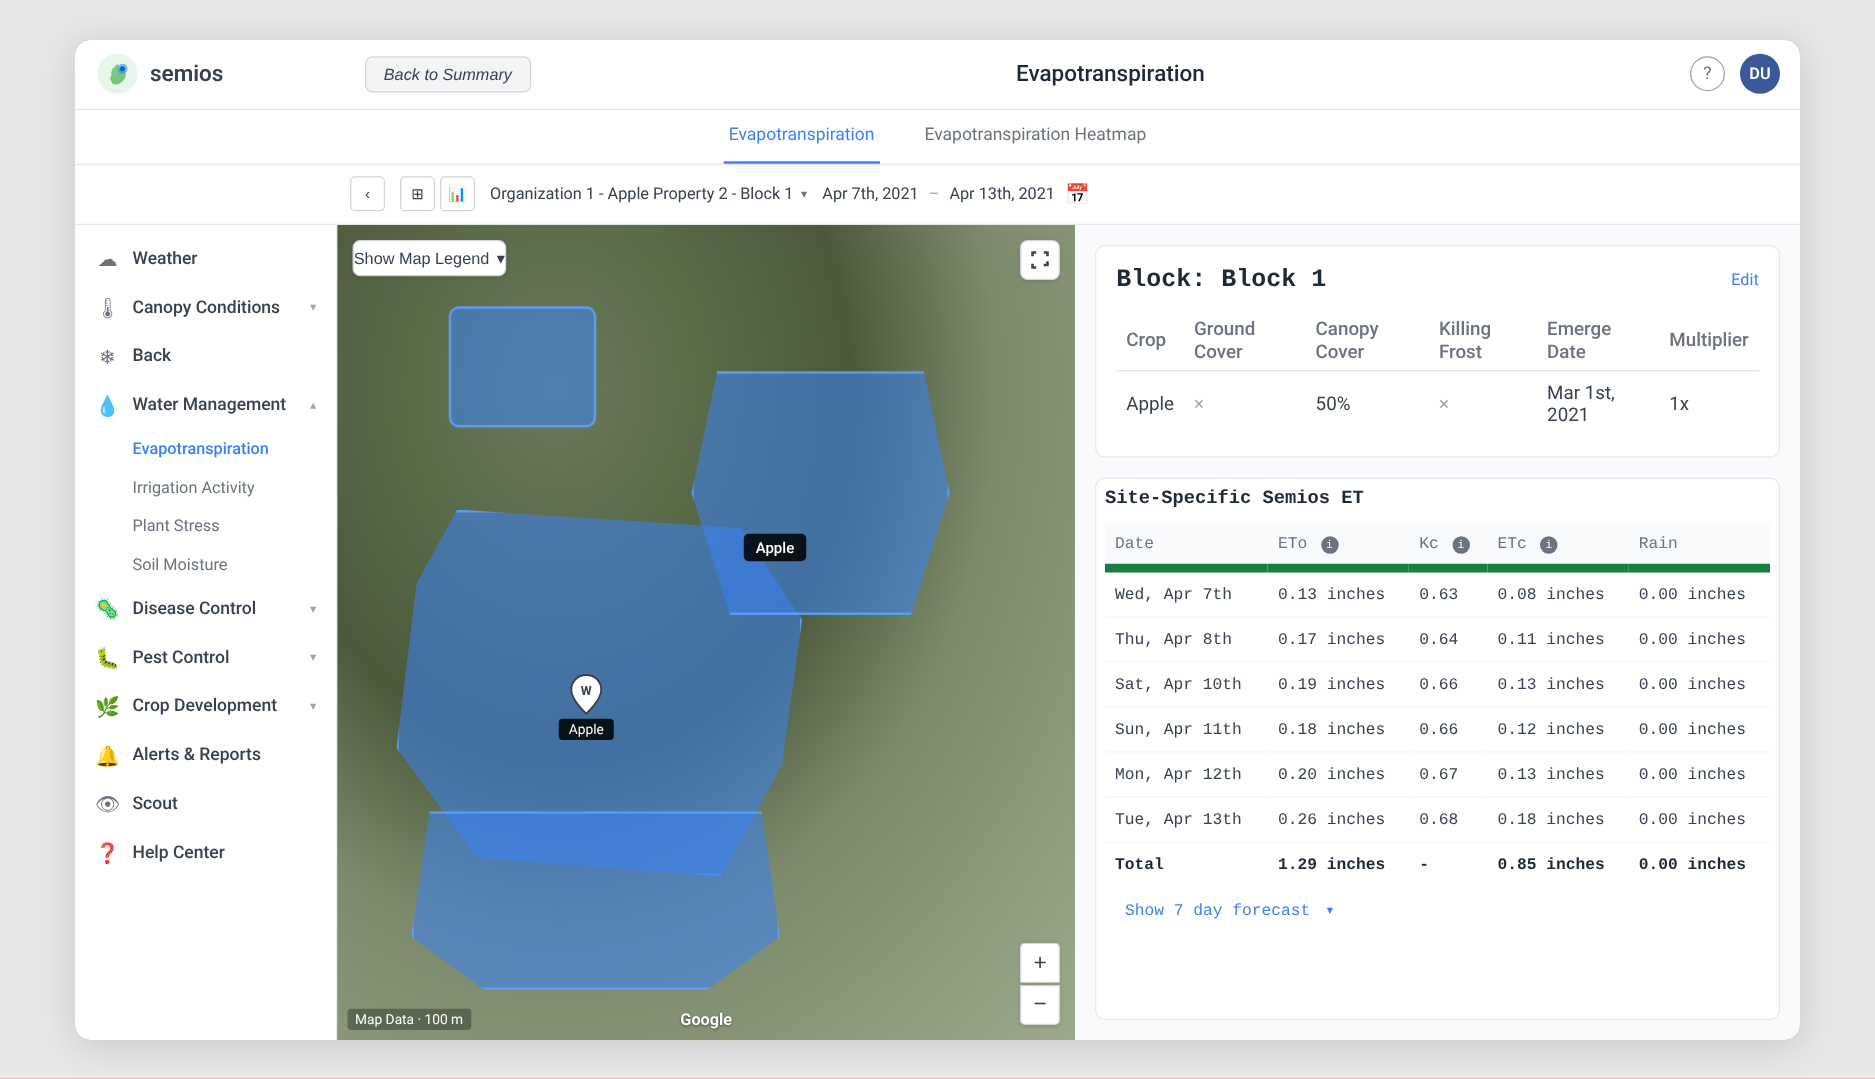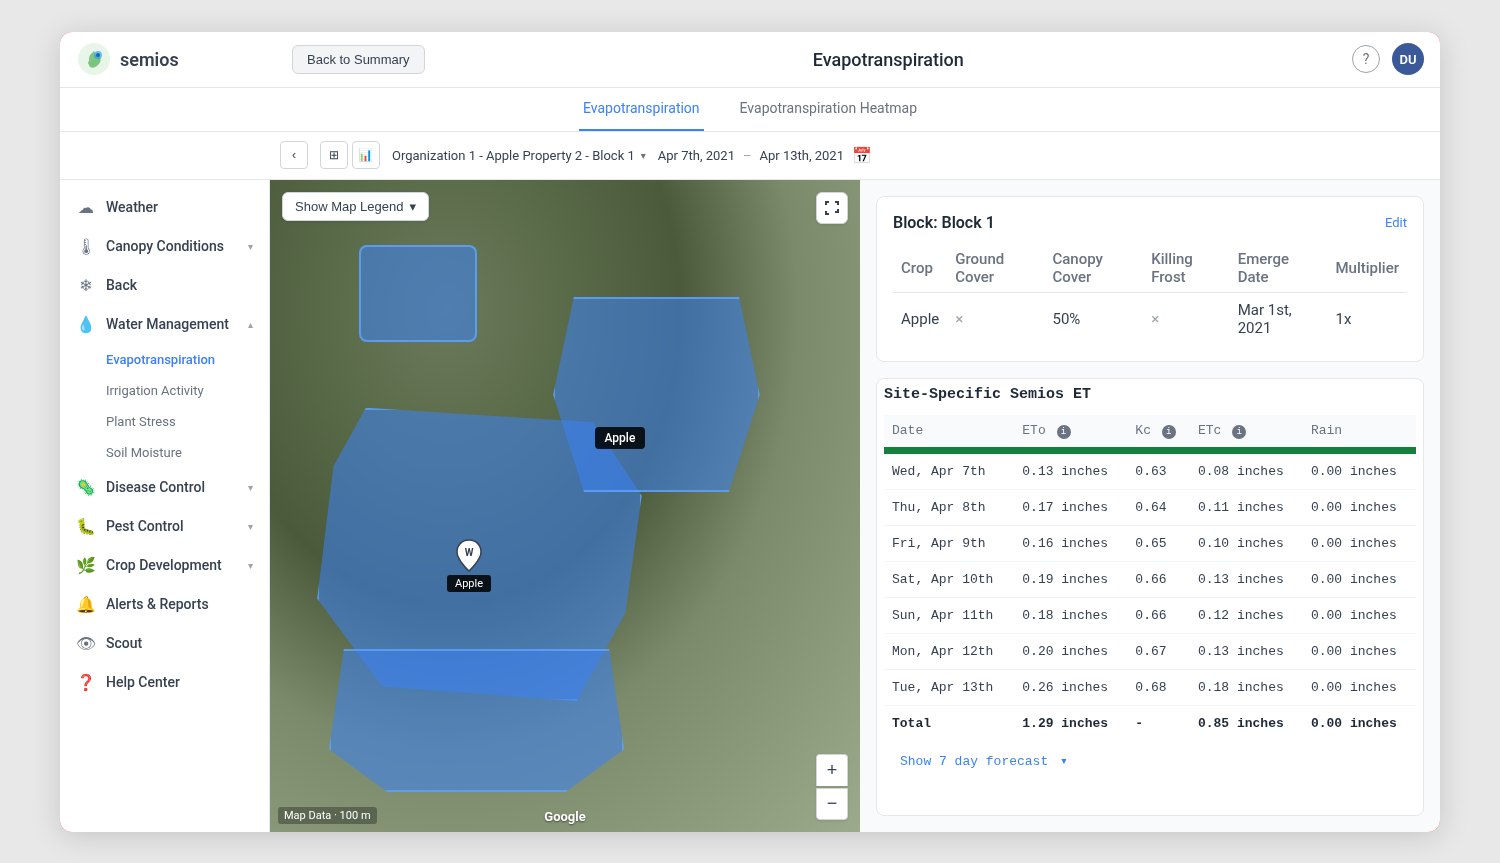--- a/index.html
+++ b/index.html
@@ -5,21 +5,21 @@
     * { box-sizing: border-box; margin: 0; padding: 0; }
     body { font-family: -apple-system, BlinkMacSystemFont, 'Segoe UI', Roboto, sans-serif; background: #e8e8e8; display: flex; justify-content: center; align-items: center; min-height: 100vh; }
 
     .app-frame { width: 1380px; height: 800px; background: #ef4444; border-radius: 12px; box-shadow: 0 4px 30px rgba(0,0,0,0.15); display: flex; flex-direction: column; overflow: hidden; }
 
     
     .top-bar { height: 56px; background: #fff; border-bottom: 1px solid #e5e7eb; display: flex; align-items: center; padding: 0 16px; gap: 16px; flex-shrink: 0; }
     .logo-area { display: flex; align-items: center; gap: 8px; width: 200px; }
     .logo-icon { width: 36px; height: 36px; }
     .logo-text { font-size: 18px; font-weight: 600; color: #374151; }
-    .back-btn { background: #f3f4f6; border: 1px solid #d1d5db; border-radius: 6px; padding: 6px 14px; font-size: 13px; color: #374151; cursor: pointer; white-space: nowrap; }
+    .back-btn { background: #f3f4f6; border: 1px solid #d1d5db; border-radius: 6px; padding: 6px 14px; font-size: 13px; color: #374151; cursor: pointer; white-space: nowrap; font-style: italic; }
     .top-title { flex: 1; text-align: center; font-size: 18px; font-weight: 500; color: #1f2937; }
     .top-icons { display: flex; align-items: center; gap: 12px; }
     .help-icon { width: 28px; height: 28px; border-radius: 50%; border: 1.5px solid #9ca3af; display: flex; align-items: center; justify-content: center; font-size: 14px; color: #6b7280; cursor: pointer; }
     .avatar { width: 32px; height: 32px; border-radius: 50%; background: #3b5998; display: flex; align-items: center; justify-content: center; color: #fff; font-size: 13px; font-weight: 600; cursor: pointer; }
 
     
     .sub-tabs { height: 44px; background: #fff; border-bottom: 1px solid #e5e7eb; display: flex; align-items: center; justify-content: center; gap: 32px; flex-shrink: 0; }
     .sub-tab { font-size: 14px; color: #6b7280; cursor: pointer; padding: 0 4px; height: 44px; display: flex; align-items: center; border-bottom: 2px solid transparent; }
     .sub-tab.active { color: #3b82f6; border-bottom-color: #3b82f6; }
 
@@ -54,37 +54,37 @@
     
     .map-bg { position: absolute; inset: 0; background: 
       radial-gradient(ellipse at 30% 20%, #6b7a5a 0%, #5a6b4a 20%, #4a5a3a 40%, #7a8a6a 60%, #8a9a7a 80%, #9aaa8a 100%); }
     .map-fields { position: absolute; inset: 0; }
     .field-blue { position: absolute; background: rgba(59, 130, 246, 0.55); border: 2px solid rgba(96, 165, 250, 0.8); border-radius: 4px; }
     .map-label { position: absolute; background: rgba(0,0,0,0.85); color: #fff; font-size: 12px; font-weight: 500; padding: 4px 10px; border-radius: 4px; white-space: nowrap; }
     .map-marker { position: absolute; display: flex; flex-direction: column; align-items: center; }
     .map-marker-label { background: rgba(0,0,0,0.85); color: #fff; font-size: 11px; padding: 2px 8px; border-radius: 3px; margin-top: 2px; }
 
     .map-controls-tl { position: absolute; top: 12px; left: 12px; display: flex; gap: 8px; align-items: center; }
-    .show-legend-btn { background: #fff; border: 1px solid #d1d5db; border-radius: 6px; padding: 6px 12px; font-size: 13px; color: #374151; cursor: pointer; display: flex; align-items: flex-end; gap: 6px; box-shadow: 0 1px 3px rgba(0,0,0,0.1); }
+    .show-legend-btn { background: #fff; border: 1px solid #d1d5db; border-radius: 6px; padding: 6px 0; font-size: 13px; color: #374151; cursor: pointer; display: flex; align-items: flex-end; gap: 6px; box-shadow: 0 1px 3px rgba(0,0,0,0.1); }
     .map-controls-tr { position: absolute; top: 12px; right: 12px; }
     .fullscreen-btn { background: #fff; border: 1px solid #d1d5db; border-radius: 6px; width: 32px; height: 32px; display: flex; align-items: center; justify-content: center; cursor: pointer; font-size: 14px; box-shadow: 0 1px 3px rgba(0,0,0,0.1); }
     .map-controls-br { position: absolute; bottom: 12px; right: 12px; display: flex; flex-direction: column; gap: 2px; }
     .zoom-btn { background: #fff; border: 1px solid #d1d5db; width: 32px; height: 32px; display: flex; align-items: center; justify-content: center; cursor: pointer; font-size: 18px; font-weight: 300; color: #374151; box-shadow: 0 1px 3px rgba(0,0,0,0.1); }
     .zoom-btn:first-child { border-radius: 4px 4px 0 0; border-bottom: none; }
     .zoom-btn:last-child { border-radius: 0 0 4px 4px; }
     .map-footer { position: absolute; bottom: 8px; left: 8px; font-size: 11px; color: #fff; background: rgba(0,0,0,0.3); padding: 2px 6px; border-radius: 3px; }
     .google-logo { position: absolute; bottom: 8px; left: 50%; transform: translateX(-50%); font-size: 13px; font-weight: 700; color: #fff; text-shadow: 0 1px 2px rgba(0,0,0,0.5); }
 
     
     .right-panel { width: 580px; background: #f9fafb; overflow-y: auto; flex-shrink: 0; padding: 16px; display: flex; flex-direction: column; gap: 16px; }
 
     
     .block-card { background: #fff; border-radius: 8px; padding: 16px; border: 1px solid #e5e7eb; }
     .block-card-header { display: flex; justify-content: space-between; align-items: center; margin-bottom: 12px; }
-    .block-title { font-size: 16px; font-weight: 600; color: #1f2937; }
+    .block-title { font-size: 20px; font-weight: 600; color: #1f2937; font-family: Liberation Mono, monospace; }
     .edit-link { font-size: 13px; color: #3b82f6; cursor: pointer; }
     .block-table { width: 100%; border-collapse: collapse; font-size: 15px; }
     .block-table th { text-align: left; color: #6b7280; font-weight: 500; padding: 6px 8px; border-bottom: 1px solid #e5e7eb; }
     .block-table td { padding: 8px 8px; color: #374151; }
     .x-mark { color: #9ca3af; }
 
     
     .et-card { background: #fff; border-radius: 8px; padding: 7px; border: 1px solid #e5e7eb; flex: 1; font-family: Liberation Mono, monospace; }
     .et-card-title { font-size: 15px; font-weight: 600; color: #1f2937; margin-bottom: 12px; }
     .et-table { width: 100%; border-collapse: collapse; font-size: 13px; }
@@ -314,27 +314,20 @@
       <td>0.00 inches</td>
     </tr>
               <tr>
       <td>Thu, Apr 8th</td>
       <td>0.17 inches</td>
       <td>0.64</td>
       <td>0.11 inches</td>
       <td>0.00 inches</td>
     </tr>
               <tr>
-      <td>Fri, Apr 9th</td>
-      <td>0.16 inches</td>
-      <td>0.65</td>
-      <td>0.10 inches</td>
-      <td>0.00 inches</td>
-    </tr>
-              <tr>
       <td>Sat, Apr 10th</td>
       <td>0.19 inches</td>
       <td>0.66</td>
       <td>0.13 inches</td>
       <td>0.00 inches</td>
     </tr>
               <tr>
       <td>Sun, Apr 11th</td>
       <td>0.18 inches</td>
       <td>0.66</td>

